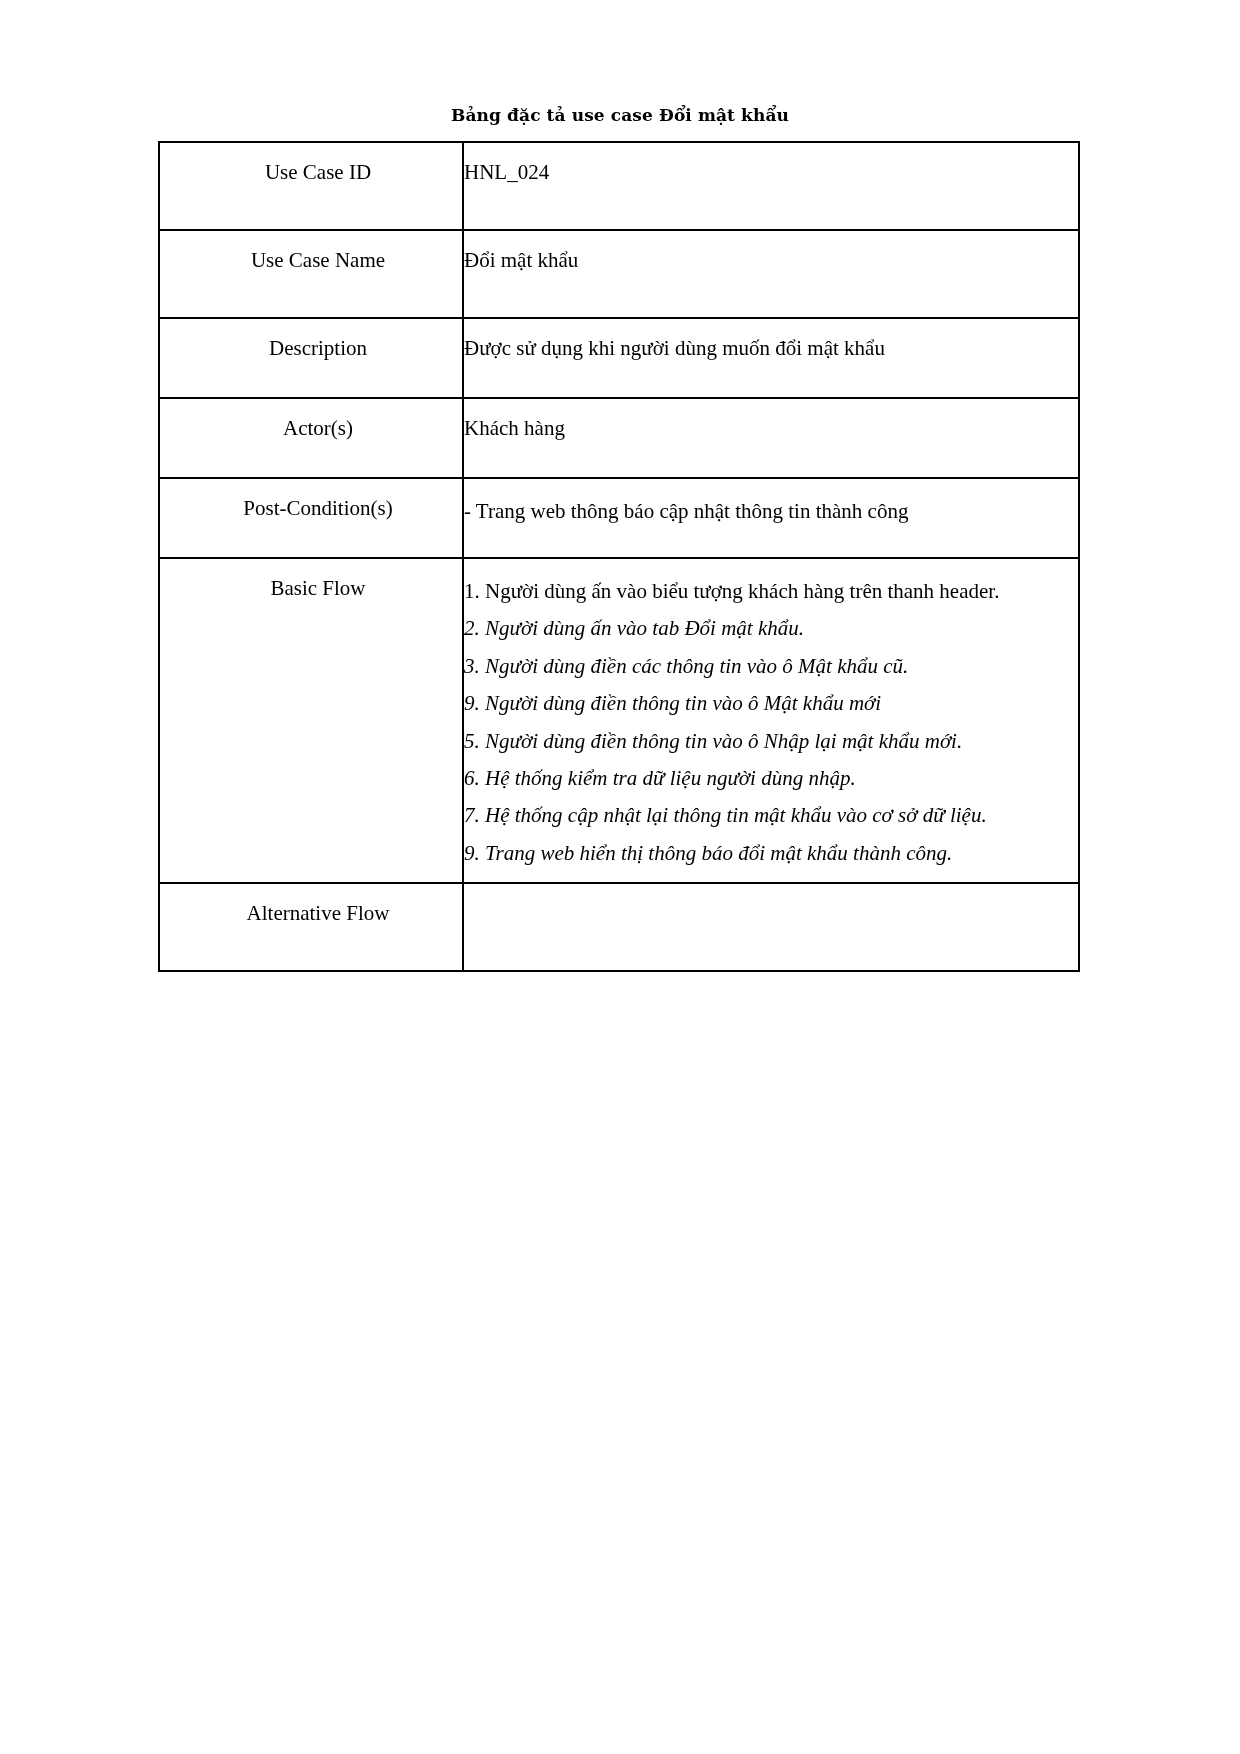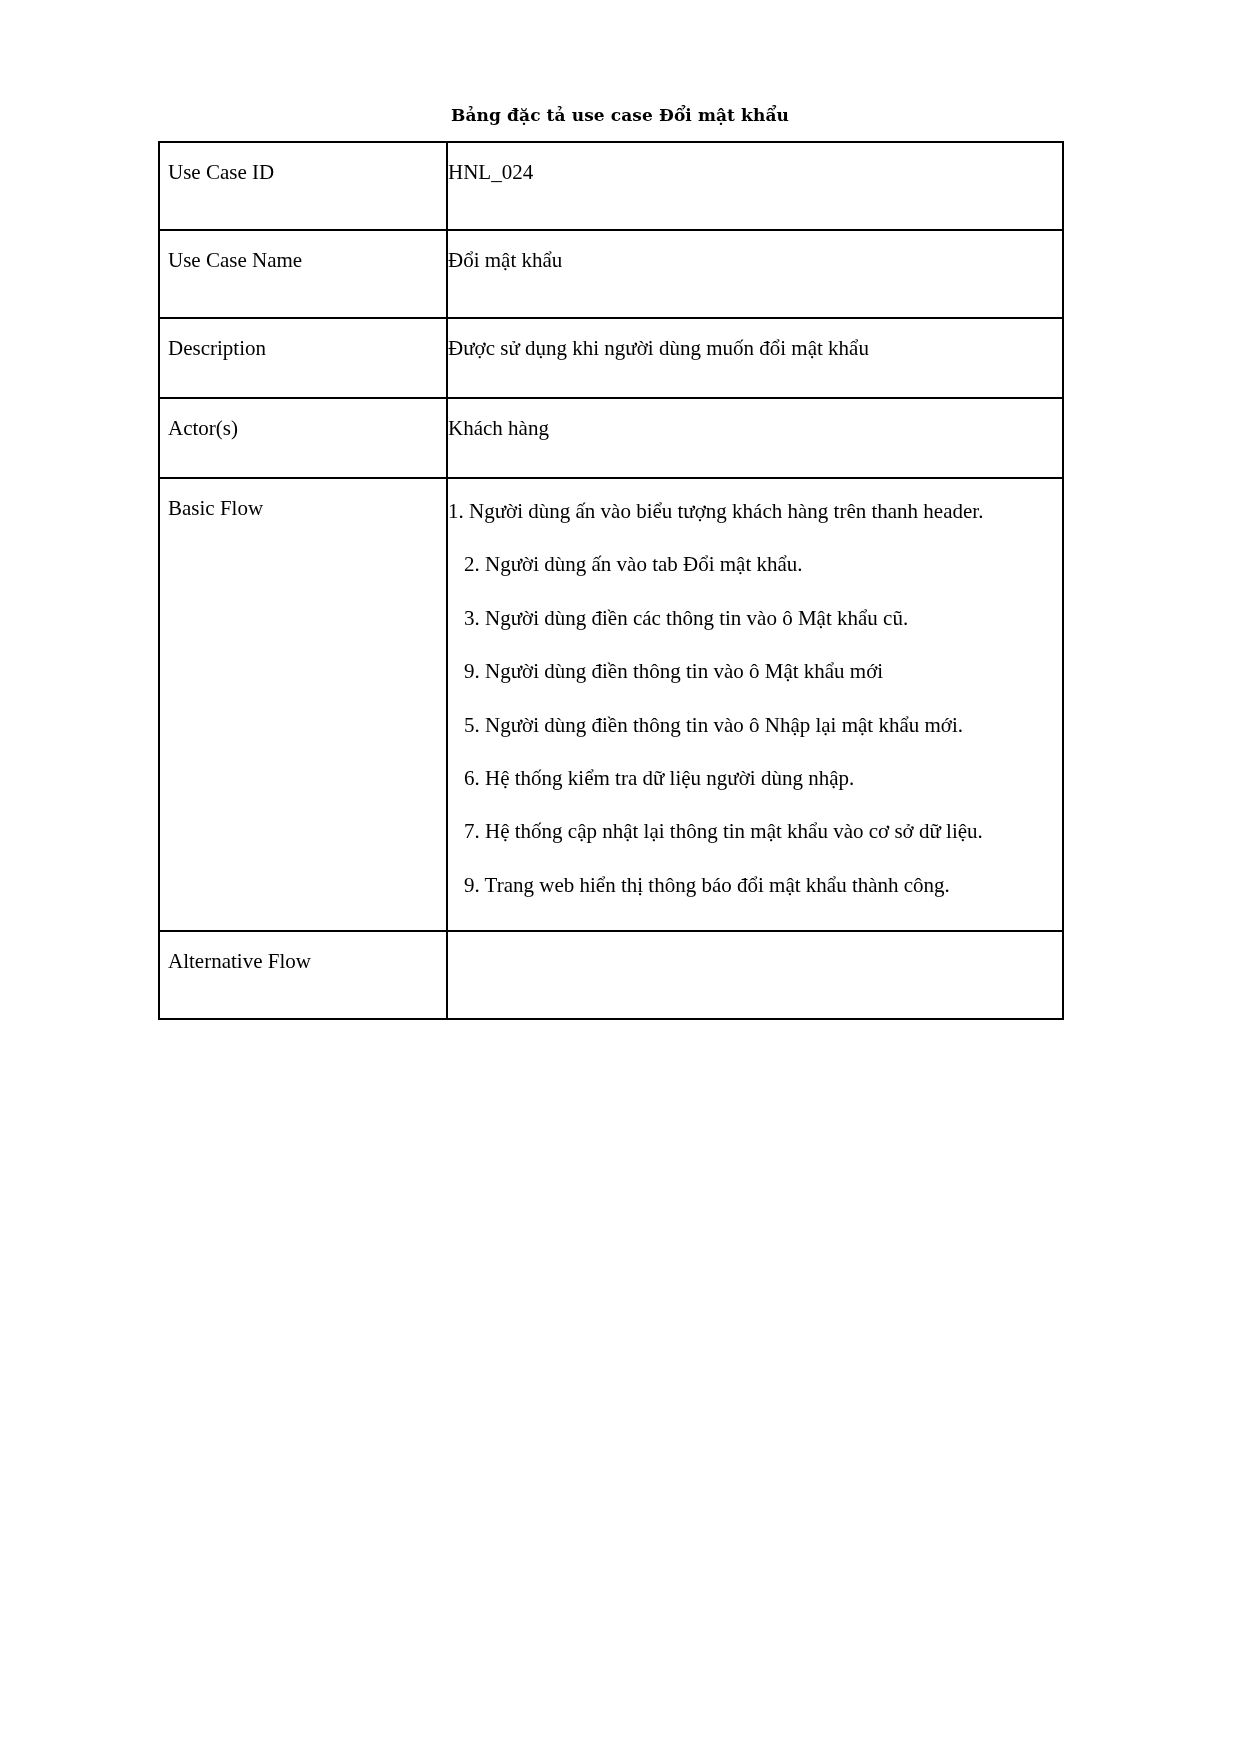--- a/index.html
+++ b/index.html
@@ -49,41 +49,43 @@
   }
   .uc-table td {
     border: 2px solid #000000;
     vertical-align: top;
     padding: 14px 10px 10px 12px;
     font-size: 21px;
     line-height: 1.52;
   }
   .uc-table td.label {
     width: 268px;
-    padding-left: 8px;
+    padding-left: 24px;
     white-space: nowrap;
+    text-align: center;
   }
   .uc-table td.value {
     width: 604px;
     padding-left: 0;
   }
 
   .row-pad-lg  td { height: 62px; }
   .row-pad-md  td { height: 54px; }
 
   
   .just {
     text-align: justify;
     text-align-last: left;
     line-height: 1.78;
     margin: 0;
   }
   .flow-line {
-    margin: 16px;
+    margin: 0;
     line-height: 1.78;
+    font-style: italic;
   }
   .cond-line {
     margin: 0;
     line-height: 1.80;
   }
 
   .flow-cell {
     padding-top: 12px;
     padding-bottom: 12px;
   }
@@ -124,20 +126,26 @@
       </tr>
 
       <tr class="row-pad-md">
         <td class="label">Actor(s)</td>
         <td class="value">Khách hàng</td>
       </tr>
 
 
 
 
+      <tr class="row-pad-md">
+        <td class="label">Post-Condition(s)</td>
+        <td class="value">
+          <p class="cond-line">- Trang web thông báo cập nhật thông tin thành công</p>
+        </td>
+      </tr>
 
       <tr>
         <td class="label">Basic Flow</td>
         <td class="value flow-cell">
           <p class="just">1. Người dùng ấn vào biểu tượng khách hàng trên thanh header.</p>
           <p class="flow-line">2. Người dùng ấn vào tab Đổi mật khẩu.</p>
           <p class="flow-line">3. Người dùng điền các thông tin vào ô Mật khẩu cũ.</p>
           <p class="flow-line">9. Người dùng điền thông tin vào ô Mật khẩu mới</p>
           <p class="flow-line">5. Người dùng điền thông tin vào ô Nhập lại mật khẩu mới.</p>
           <p class="flow-line">6. Hệ thống kiểm tra dữ liệu người dùng nhập.</p>

